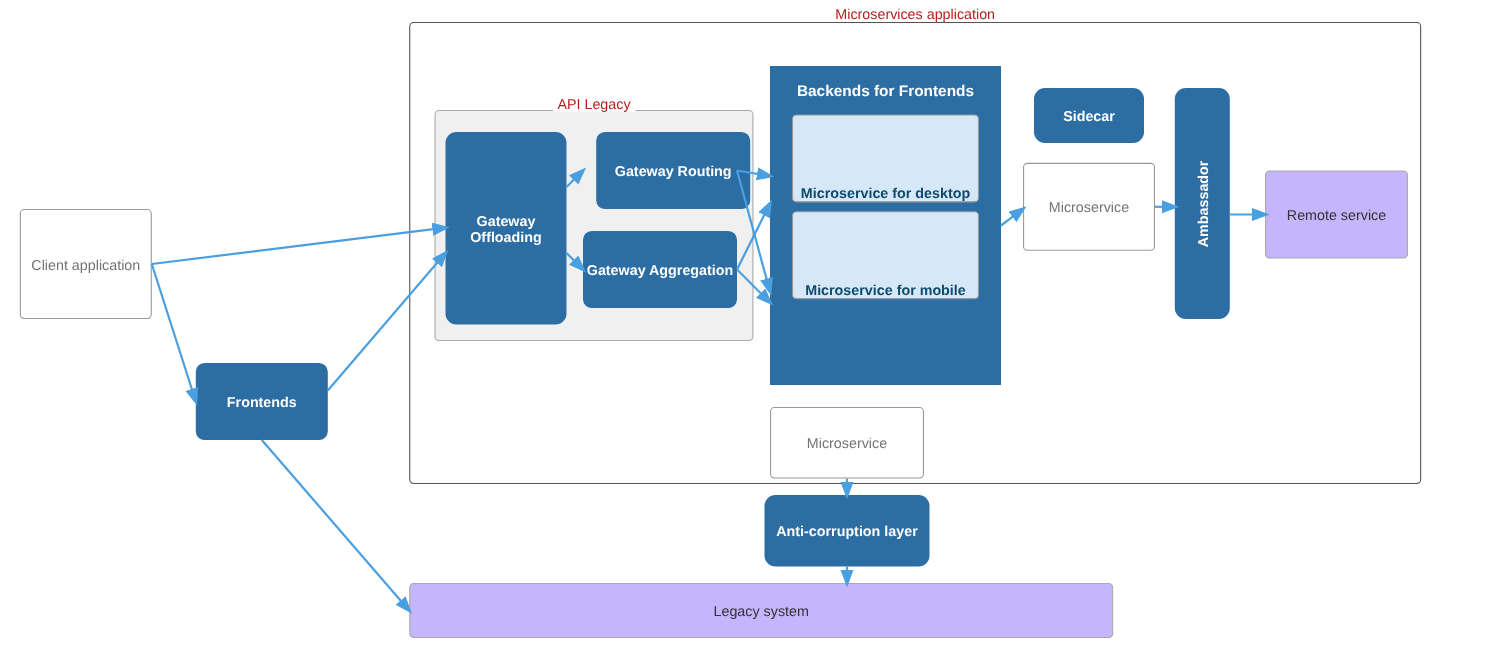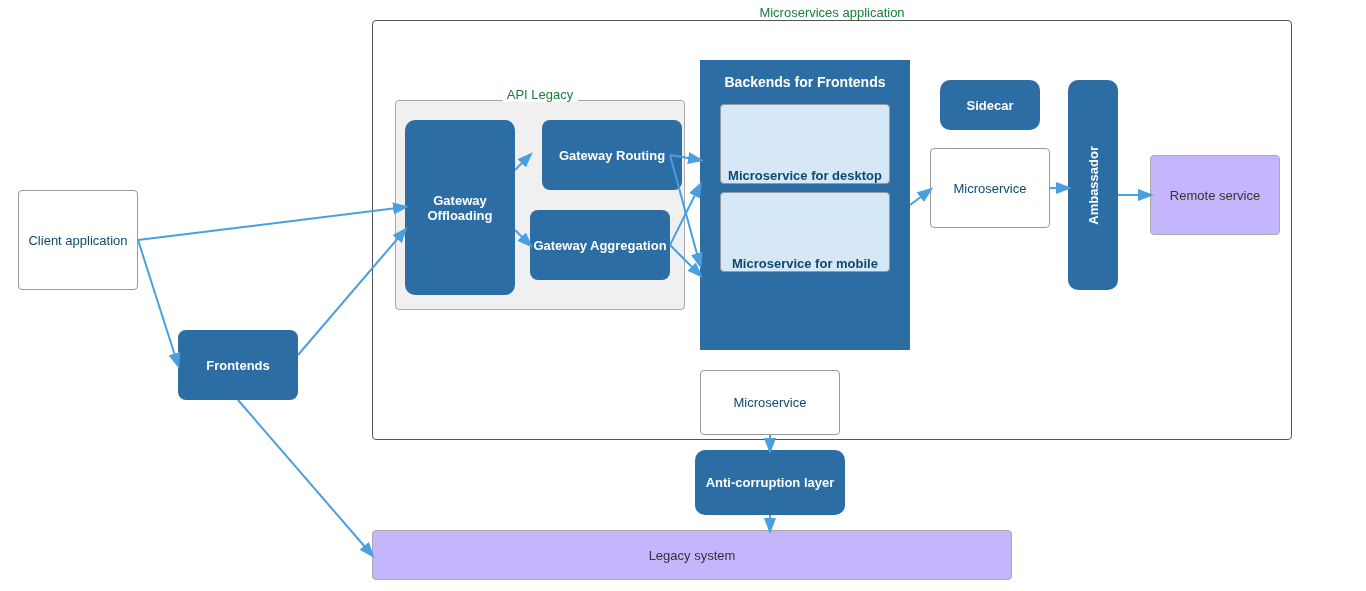--- a/index.html
+++ b/index.html
@@ -27,21 +27,21 @@
       border-radius: 4px;
     }
     .box-blue {
       background: #2C6DA3;
       color: #fff;
       font-weight: bold;
       border-radius: 8px;
     }
     .box-white {
       background: #fff;
-      color: #0c4a6e;
+      color: #737373;
       border: 1.5px solid #999;
     }
     .box-light-blue {
       background: #D6E8F7;
       color: #0c4a6e;
       border: 1.5px solid #999;
       align-items: flex-end;
     }
     .box-gray {
       background: #c4b5fd;
@@ -53,21 +53,21 @@
       position: absolute;
       border: 1.5px solid #555;
       border-radius: 4px;
     }
     .region-label {
       position: absolute;
       top: -16px;
       left: 50%;
       transform: translateX(-50%);
       font-size: 13px;
-      color: #15803d;
+      color: #b91c1c;
       white-space: nowrap;
       background: #fff;
       padding: 0 4px;
     }
     
     .arrows-svg {
       position: absolute;
       top: 0; left: 0;
       width: 1366px;
       height: 591px;

